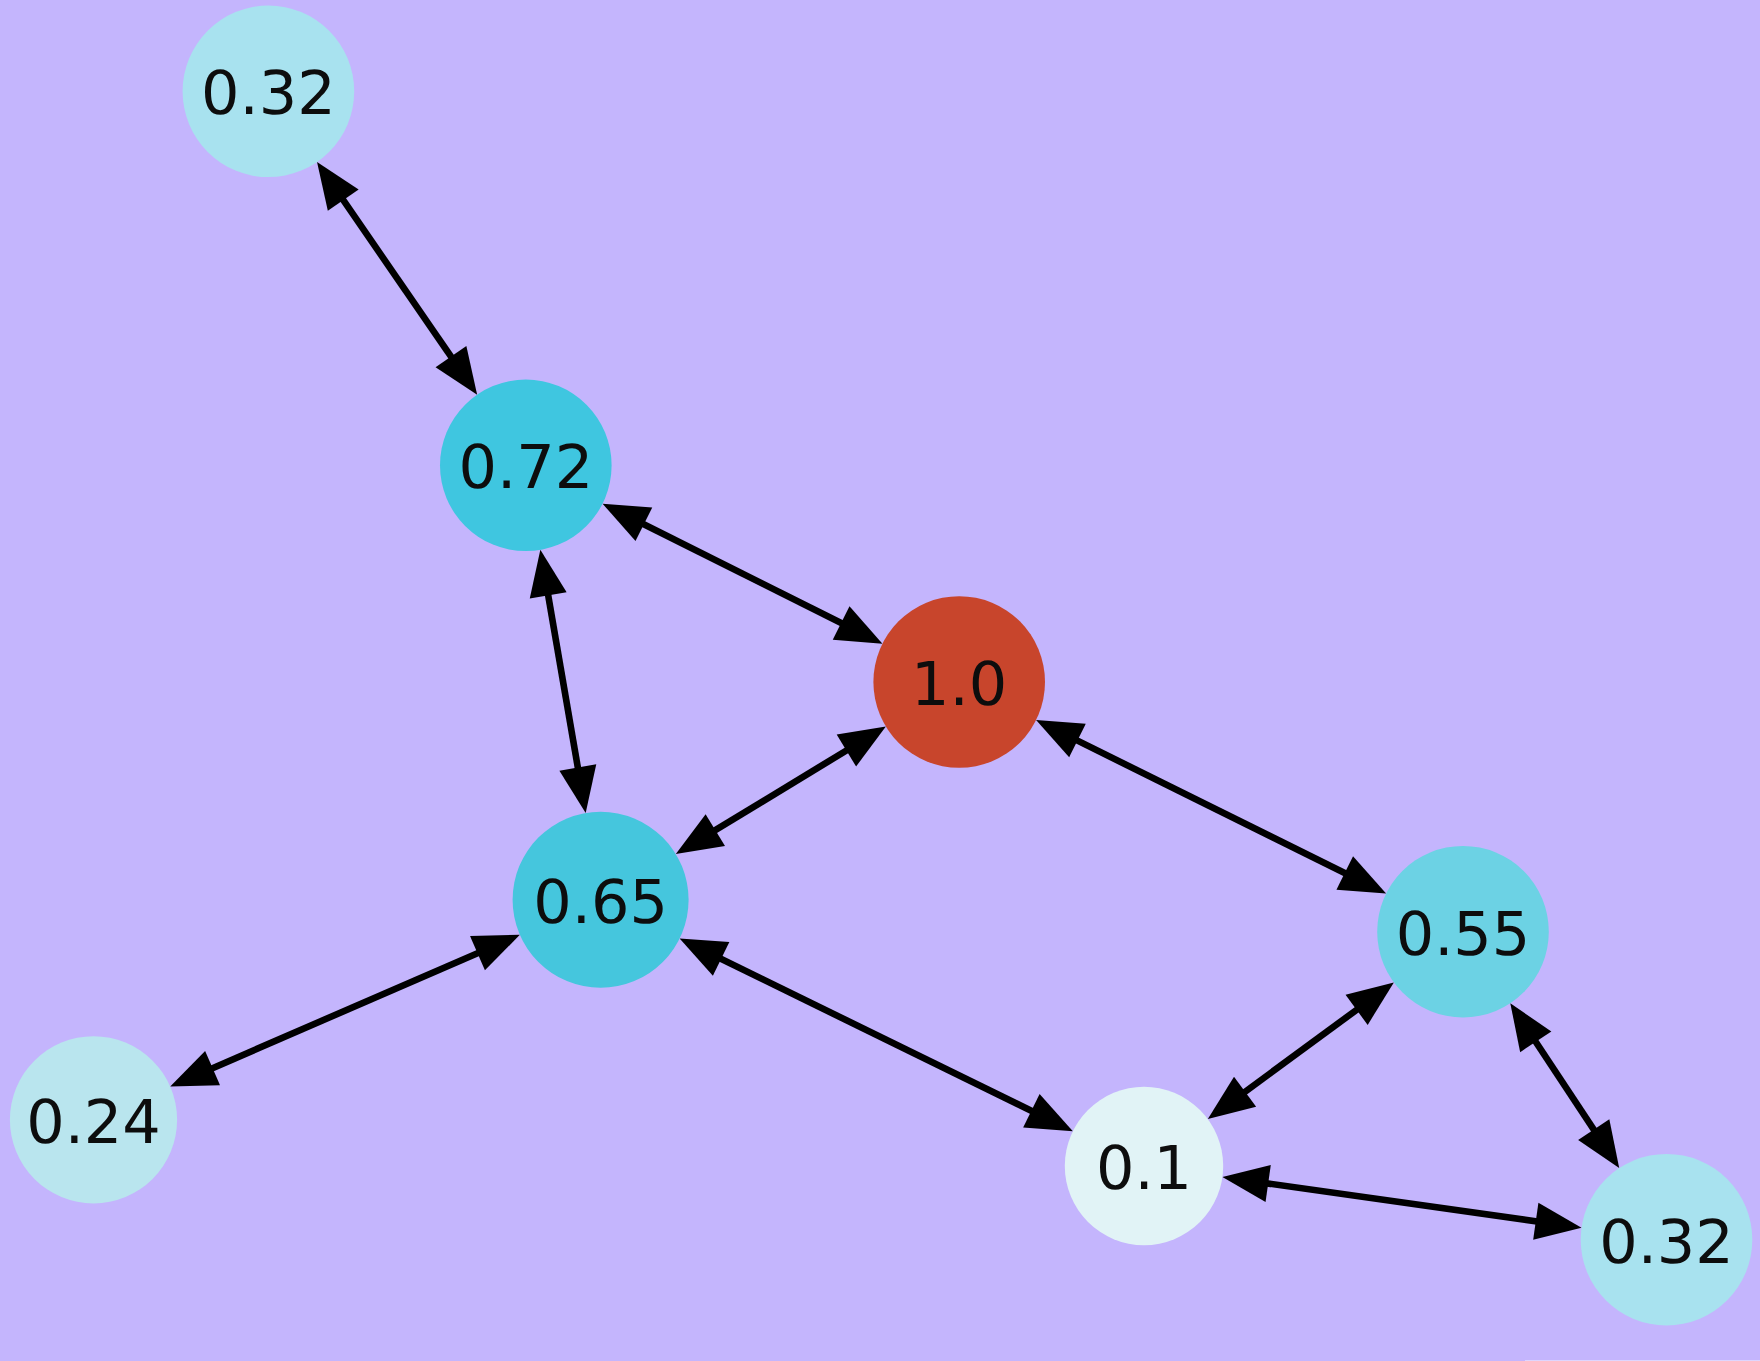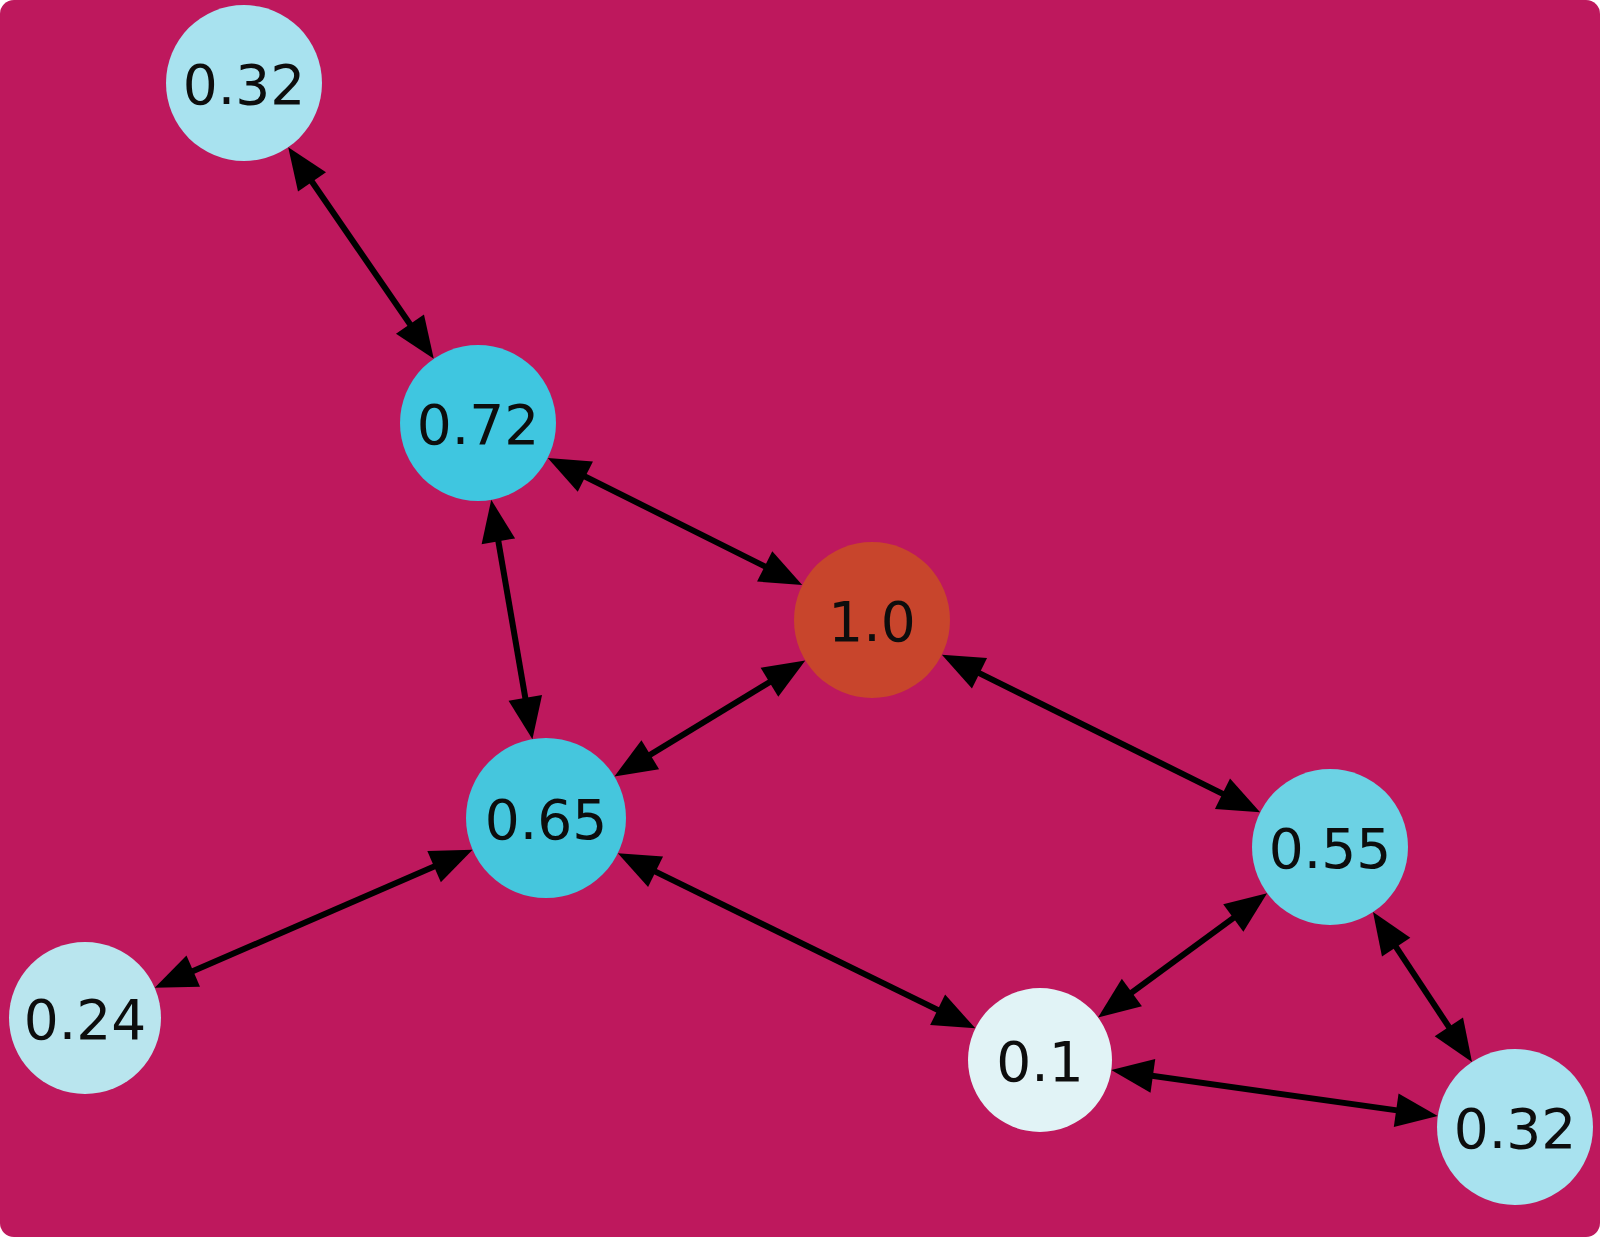--- a/index.html
+++ b/index.html
@@ -10,22 +10,21 @@
   body {
     width: 1600px;
     height: 1237px;
     font-family: "DejaVu Sans", sans-serif;
     overflow: hidden;
   }
   #graph-canvas {
     position: relative;
     width: 1600px;
     height: 1237px;
-    background: #be185d;
-    border-radius: 14px;
+    background: #c4b5fd;
   }
   #graph-svg {
     position: absolute;
     top: 0;
     left: 0;
     width: 1600px;
     height: 1237px;
     display: block;
   }
   .node-label {

